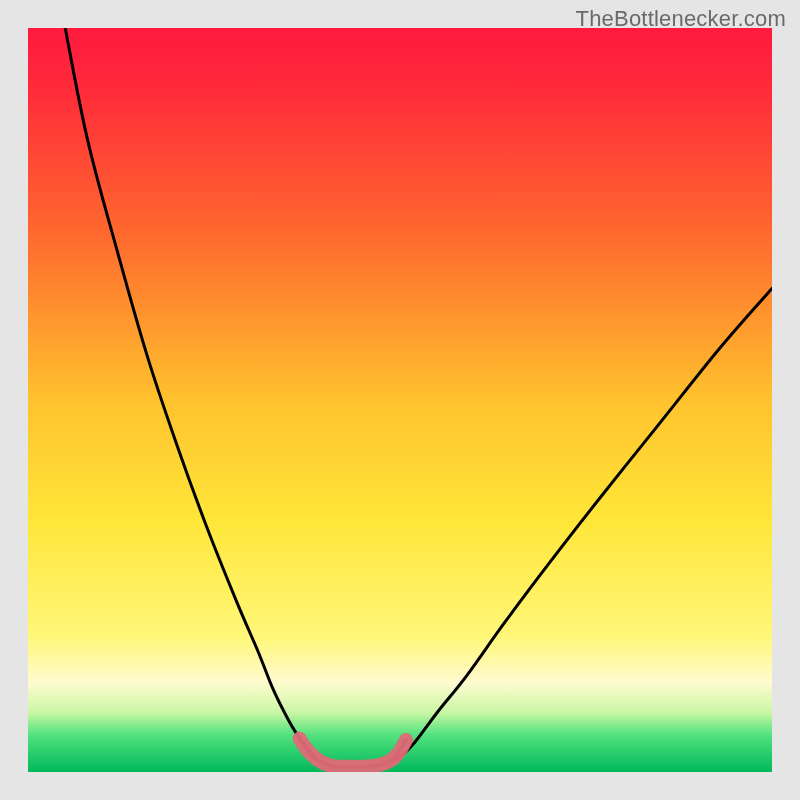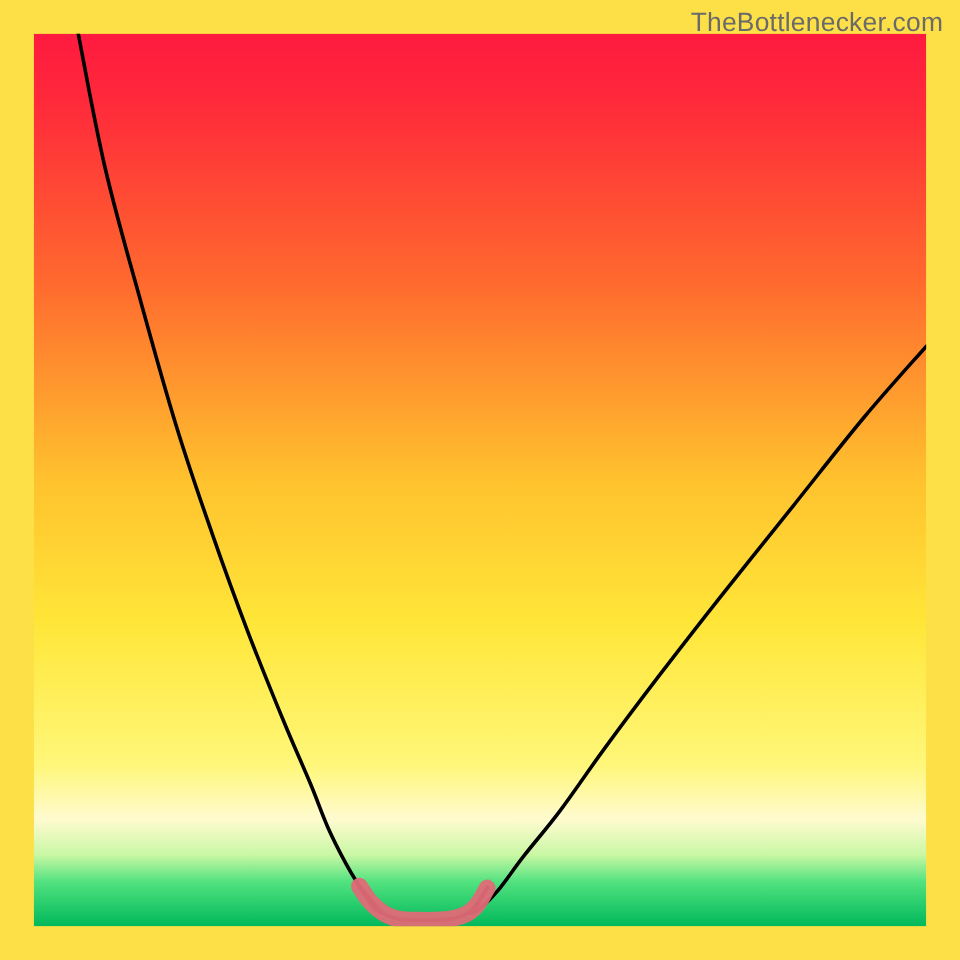--- a/index.html
+++ b/index.html
@@ -7,21 +7,21 @@
     padding: 0;
     width: 800px;
     height: 800px;
     background: #000;
     overflow: hidden;
     font-family: Arial, Helvetica, sans-serif;
   }
   .frame {
     position: absolute;
     inset: 0;
-    background: #fde047;
+    background: #e5e5e5;
     text-align: center;
   }
   .plot {
     position: absolute;
     left: 28px;
     top: 28px;
     width: 744px;
     height: 744px;
     overflow: hidden;
   }

